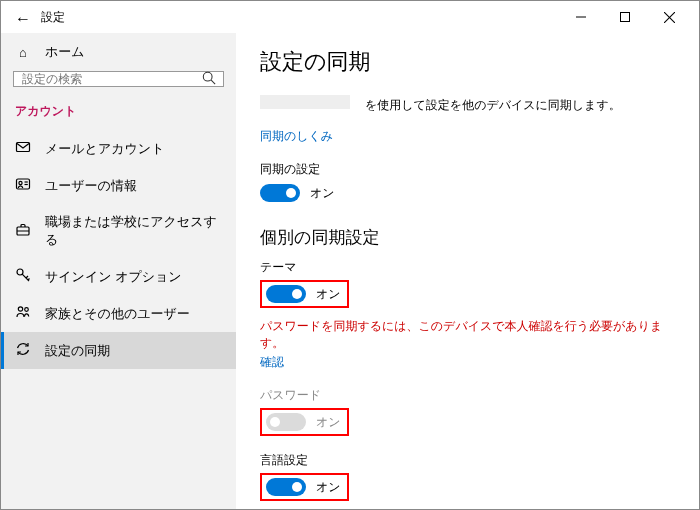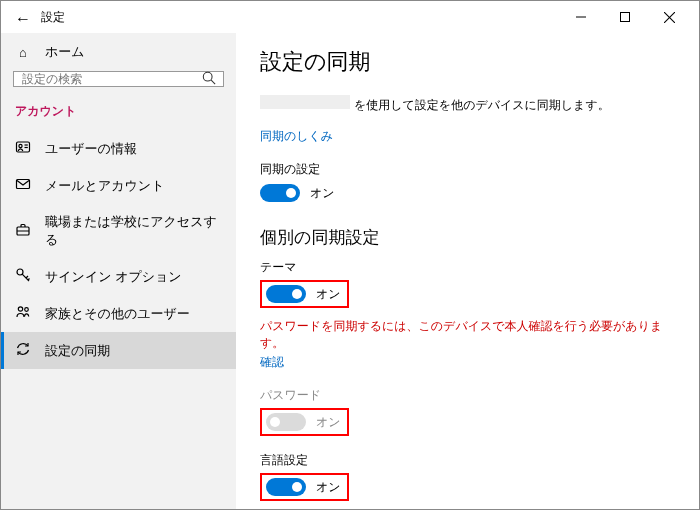--- a/index.html
+++ b/index.html
@@ -18,21 +18,21 @@
 .searchwrap { margin: 0 12px 14px 12px; display: flex; align-items: center; border: 1px solid #999; background: #fff; height: 16px; }
 .searchwrap input { flex: 1; border: none; outline: none; font-size: 12px; padding: 0 8px; background: transparent; color: #555; }
 .searchwrap .sicon { width: 28px; text-align: center; color: #333; }
 .section-label { padding: 2px 14px 10px 14px; font-size: 12px; color: #be185d; font-weight: 600; }
 .navitem { display: flex; align-items: center; gap: 14px; padding: 9px 14px; cursor: pointer; font-size: 13px; }
 .navitem .icon { width: 16px; text-align: center; color: #000; }
 .navitem.selected { background: #d8d8d8; position: relative; }
 .navitem.selected::before { content: ''; position: absolute; left: 0; top: 0; bottom: 0; width: 3px; background: #0078d7; }
 .content { flex: 1; padding: 8px 24px 24px 24px; overflow: auto; }
 h1 { font-size: 22px; font-weight: 400; margin: 6px 0 18px 0; }
-.infoline { font-size: 12px; display: flex; align-items: baseline; gap: 4px; }
+.infoline { font-size: 12px; display: flex; align-items: baseline; gap: 15px; }
 .redact { display: inline-block; width: 90px; height: 14px; background: #eee; }
 .link { color: #0067c0; font-size: 12px; cursor: pointer; margin-top: 14px; display: inline-block; }
 .sub { font-size: 12px; color: #000; margin-top: 16px; }
 .subgray { font-size: 12px; color: #888; }
 .toggle-row { display: flex; align-items: center; gap: 10px; margin-top: 6px; }
 .toggle { width: 40px; height: 18px; border-radius: 10px; position: relative; cursor: pointer; }
 .toggle.on { background: #0078d7; }
 .toggle.off { background: #ccc; }
 .toggle .knob { position: absolute; width: 10px; height: 10px; border-radius: 50%; background: #fff; top: 4px; }
 .toggle.on .knob { right: 4px; }
@@ -83,41 +83,41 @@
             <circle cx="6.5" cy="6.5" r="5" fill="none" stroke="#333" stroke-width="1.2"></circle>
             <line x1="10.5" y1="10.5" x2="15" y2="15" stroke="#333" stroke-width="1.2"></line>
           </svg>
       </span>
     </div>
     <div class="section-label">アカウント</div>
 
     <div class="navitem">
       <span class="icon">
         <svg width="16" height="16" viewBox="0 0 16 16" fill="none" stroke="#000" stroke-width="1.2">
+            <rect x="1.5" y="3.5" width="13" height="9" rx="1"></rect>
+            <path d="M2 4.5 8 9l6-4.5"></path>
+          </svg>
+      </span>
+      <span>メールとアカウント</span>
+    </div>
+    <div class="navitem">
+      <span class="icon">
+        <svg width="16" height="16" viewBox="0 0 16 16" fill="none" stroke="#000" stroke-width="1.2">
             <rect x="1.5" y="3" width="13" height="10" rx="1.5"></rect>
             <circle cx="5.5" cy="7" r="1.6"></circle>
             <path d="M3.2 12c.3-1.4 1.4-2.2 2.3-2.2s2 .8 2.3 2.2"></path>
             <line x1="9.5" y1="6" x2="12.8" y2="6"></line>
             <line x1="9.5" y1="8.5" x2="12.8" y2="8.5"></line>
           </svg>
       </span>
       <span>ユーザーの情報</span>
     </div>
     <div class="navitem">
       <span class="icon">
         <svg width="16" height="16" viewBox="0 0 16 16" fill="none" stroke="#000" stroke-width="1.2">
-            <rect x="1.5" y="3.5" width="13" height="9" rx="1"></rect>
-            <path d="M2 4.5 8 9l6-4.5"></path>
-          </svg>
-      </span>
-      <span>メールとアカウント</span>
-    </div>
-    <div class="navitem">
-      <span class="icon">
-        <svg width="16" height="16" viewBox="0 0 16 16" fill="none" stroke="#000" stroke-width="1.2">
             <rect x="2" y="5" width="12" height="8" rx="1"></rect>
             <path d="M6 5V3.5A1 1 0 0 1 7 2.5h2a1 1 0 0 1 1 1V5M2 9h12"></path>
           </svg>
       </span>
       <span>職場または学校にアクセスする</span>
     </div>
     <div class="navitem">
       <span class="icon">
         <svg width="16" height="16" viewBox="0 0 16 16" fill="none" stroke="#000" stroke-width="1.2">
             <circle cx="5" cy="5" r="3"></circle>

